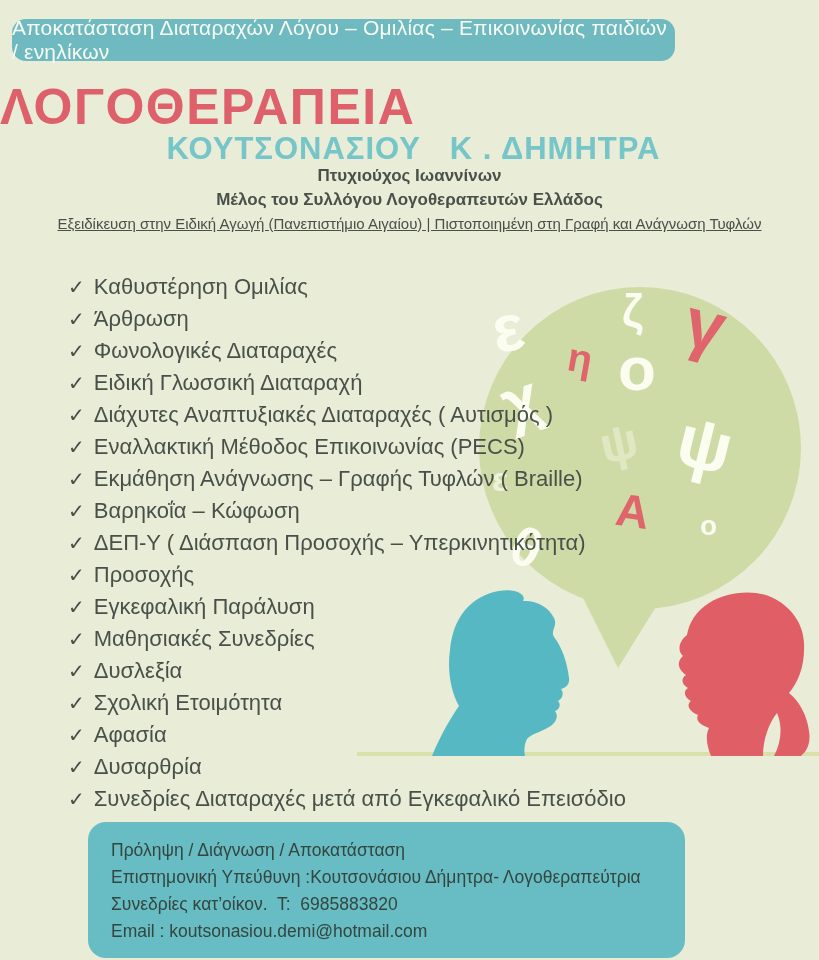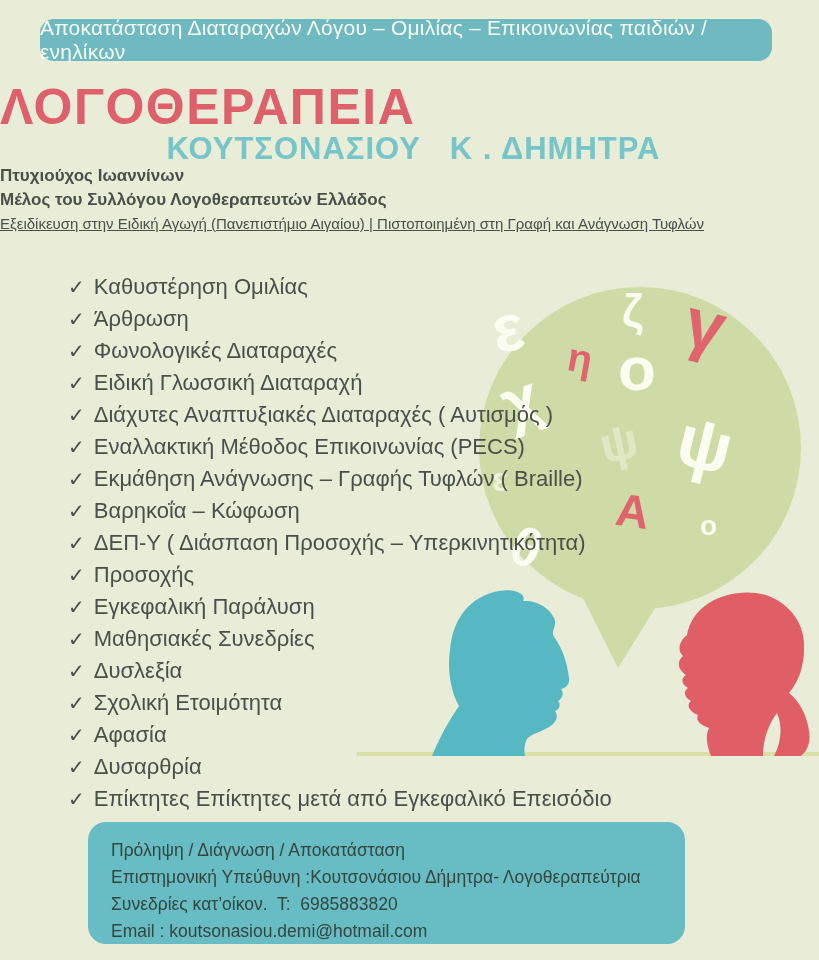--- a/index.html
+++ b/index.html
@@ -3,37 +3,37 @@
 <meta charset="utf-8">
 <style>
   html,body{margin:0;padding:0;background:#dfe4cc;}
   .poster{
     position:relative;width:819px;height:960px;overflow:hidden;
     background:var(--page-bg);
     font-family:"Liberation Sans","DejaVu Sans",sans-serif;
   }
   
   .banner{
-    position:absolute;left:40px;top:19px;width:732px;height:42px;
+    position:absolute;left:12px;top:19px;width:663px;height:42px;
     background:var(--banner-bg);border-radius:14px;
     display:flex;align-items:center;justify-content:center;
     color:var(--banner-text);font-size:21px;font-weight:500;letter-spacing:.2px;
     z-index:4;
   }
   .title{
     position:absolute;left:0;top:78px;width:100%;margin:0;
     font-size:50px;font-weight:bold;letter-spacing:1.5px;
     color:var(--title-red);z-index:4;
   }
   .name{
     position:absolute;left:0;top:127px;width:100%;margin:4px;
     text-align:center;font-size:31px;font-weight:bold;letter-spacing:1px;
     color:var(--name-teal);white-space:pre;z-index:4;
   }
-  .creds{position:absolute;left:0;top:164px;width:100%;text-align:left;color:var(--body-text);z-index:4;}
+  .creds{position:absolute;left:0;top:164px;width:100%;text-align:center;color:var(--body-text);z-index:4;}
   .cred-strong{font-size:17px;font-weight:bold;line-height:24px;}
   .cred-small{font-size:15px;line-height:23px;text-decoration:underline;}
   
   .services{
     position:absolute;left:68px;top:271px;margin:0;padding:0;list-style:none;
     z-index:3;
   }
   .services li{
     height:32px;line-height:32px;font-size:22px;color:var(--body-text);
     white-space:nowrap;
@@ -46,21 +46,21 @@
   .boy{fill:var(--boy-teal);}
   .girl{fill:var(--girl-pink);}
   .letter{
     position:absolute;line-height:1;font-weight:bold;z-index:2;
     transform-origin:center;
   }
   .lw{color:var(--letter-white);}
   .lr{color:var(--letter-red);}
   
   .contact{
-    position:absolute;left:88px;top:822px;width:597px;height:122px;
+    position:absolute;left:88px;top:822px;width:597px;height:136px;
     box-sizing:border-box;padding:15px 10px 0 23px;
     background:var(--footer-bg);border-radius:18px;
     color:var(--footer-text);font-size:17.5px;line-height:27px;
     z-index:4;
   }
   .contact div{white-space:pre-wrap;}
 </style>
 </head>
 <body>
 
@@ -141,21 +141,21 @@
     <li><span class="check">✓</span><span>Εκμάθηση Ανάγνωσης – Γραφής Τυφλών ( Braille)</span></li>
     <li><span class="check">✓</span><span>Βαρηκοΐα – Κώφωση</span></li>
     <li><span class="check">✓</span><span>ΔΕΠ-Υ ( Διάσπαση Προσοχής – Υπερκινητικότητα)</span></li>
     <li><span class="check">✓</span><span>Προσοχής</span></li>
     <li><span class="check">✓</span><span>Εγκεφαλική Παράλυση</span></li>
     <li><span class="check">✓</span><span>Μαθησιακές Συνεδρίες</span></li>
     <li><span class="check">✓</span><span>Δυσλεξία</span></li>
     <li><span class="check">✓</span><span>Σχολική Ετοιμότητα</span></li>
     <li><span class="check">✓</span><span>Αφασία</span></li>
     <li><span class="check">✓</span><span>Δυσαρθρία</span></li>
-    <li><span class="check">✓</span><span>Επίκτητες Επίκτητες μετά από Εγκεφαλικό Επεισόδιο</span></li>
+    <li><span class="check">✓</span><span>Συνεδρίες Διαταραχές μετά από Εγκεφαλικό Επεισόδιο</span></li>
   </ul>
 
   <div class="contact">
     <div>Πρόληψη / Διάγνωση / Αποκατάσταση</div>
     <div>Επιστημονική Υπεύθυνη :Κουτσονάσιου Δήμητρα- Λογοθεραπεύτρια</div>
     <div>Συνεδρίες κατ’οίκον.  Τ:  6985883820</div>
     <div>Email : koutsonasiou.demi@hotmail.com</div>
   </div>
 
 </div>

